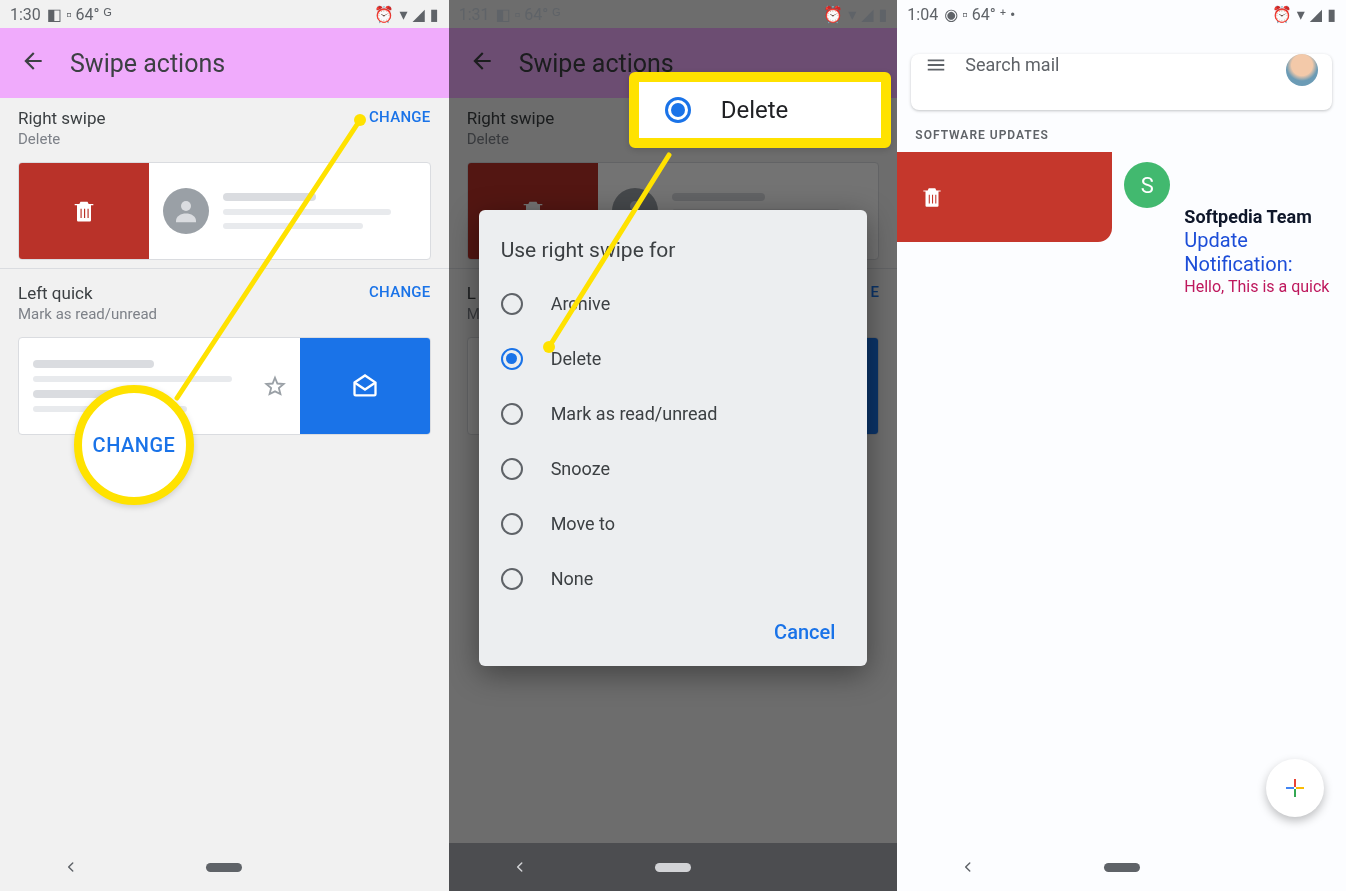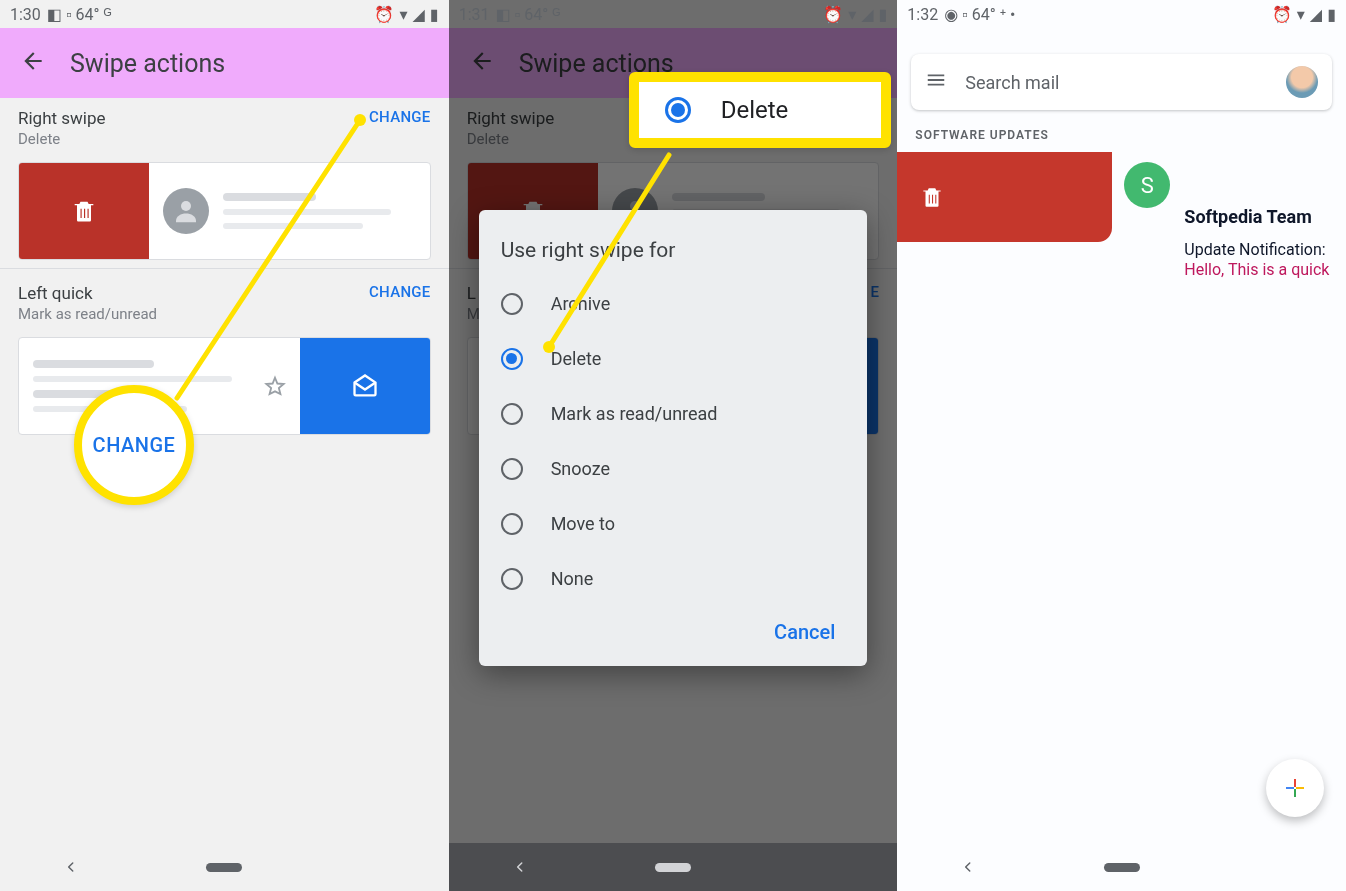--- a/index.html
+++ b/index.html
@@ -46,33 +46,33 @@
   .dialog { position:absolute; left:30px; right:30px; top:210px; background:#eceef0; border-radius:6px; box-shadow: 0 8px 30px rgba(0,0,0,0.4); z-index:20; padding: 28px 22px 14px 22px; }
   .dialog-title { font-size:21px; color:#3c4043; margin-bottom:14px; }
   .radio-row { display:flex; align-items:center; gap:28px; height:55px; cursor:pointer; }
   .radio-outer { width:22px; height:22px; border-radius:50%; border:2.5px solid #5f6368; display:flex; align-items:center; justify-content:center; flex-shrink:0; }
   .radio-outer.sel { border-color:#1a73e8; }
   .radio-inner { width:11px; height:11px; border-radius:50%; background:#1a73e8; }
   .radio-label { font-size:18px; color:#3c4043; }
   .dialog-actions { display:flex; justify-content:flex-end; padding-top:6px; }
   .cancel-btn { font-size:20px; color:#1a73e8; font-weight:500; background:none; border:none; padding:8px 10px; cursor:pointer; }
   
-  .search-bar { margin: 26px 14px 18px 14px; height:56px; background:#fff; border-radius:8px; box-shadow: 0 1px 3px rgba(60,64,67,0.3); display:flex; align-items:center; padding:0 14px; gap:18px; }
+  .search-bar { margin: 26px 14px 18px 14px; height:56px; background:#fff; border-radius:8px; box-shadow: 0 1px 3px rgba(60,64,67,0.3); display:flex; padding:0 14px; gap:18px; }
   .hamburger svg { width:22px; height:22px; fill:#5f6368; }
   .search-text { flex:1; font-size:18px; color:#5f6368; }
   .profile-avatar { width:32px; height:32px; border-radius:50%; background: radial-gradient(circle at 50% 35%, #f3c9a9 0 40%, #6b9bb5 60% 100%); }
   .section-label { font-size:12px; font-weight:600; letter-spacing:1px; color:#5f6368; padding: 0 18px 10px 18px; }
   .swiping-mail { display:flex; height:90px; }
   .swipe-red { width:215px; background:#c5372c; display:flex; align-items:center; padding-left:22px; position:relative; border-bottom-right-radius: 14px; }
   .swipe-red::before { content:""; position:absolute; top:-6px; left:0; right:10px; height:8px; background:#9c2a22; border-top-right-radius:8px; z-index:-1; }
   .swipe-content { flex:1; background:#fcfdff; display:flex; align-items:flex-start; padding:10px 0 0 12px; gap:14px; position:relative; }
   .s-avatar { width:46px; height:46px; border-radius:50%; background:#42b96f; color:#fff; display:flex; align-items:center; justify-content:center; font-size:22px; font-weight:400; }
   .s-text { flex:1; }
   .s-sender { font-size:18px; color:#0f172a; font-weight:700;margin-top:44px; }
-  .s-subj { font-size:16px; color:#0f172a; margin-top:13px; }
+  .s-subj { font-size:20px; color:#1d4ed8; margin-top:1px; }
   .s-snip { font-size:16px; color:#be185d; margin-top:1px; }
   
   .fab { position:absolute; right:22px; bottom:74px; width:58px; height:58px; border-radius:50%; background:#fff; box-shadow: 0 4px 10px rgba(0,0,0,0.25); display:flex; align-items:center; justify-content:center; }
   
   .callout-circle { position:absolute; width:120px; height:120px; border-radius:50%; border:8px solid #ffe200; background:#fff; display:flex; align-items:center; justify-content:center; z-index:15; box-shadow: 0 2px 6px rgba(0,0,0,0.15); }
   .callout-text { font-size:20px; font-weight:500; color:#1a73e8; letter-spacing:0.5px; }
   .callout-rect { position:absolute; border:10px solid #ffe200; background:#fff; border-radius:6px; z-index:30; display:flex; align-items:center; gap:30px; padding: 14px 30px 14px 26px; box-shadow: 0 2px 6px rgba(0,0,0,0.15); }
   .callout-radio-outer { width:26px; height:26px; border-radius:50%; border:3px solid #1a73e8; display:flex; align-items:center; justify-content:center; }
   .callout-radio-inner { width:14px; height:14px; border-radius:50%; background:#1a73e8; }
   .callout-delete { font-size:24px; color:#202124; }
@@ -317,21 +317,21 @@
         <path d="M15 5l-7 7 7 7"></path>
       </svg>
     <div class="nav-pill" style="background:#d2d3d6"></div>
     <span style="width:14px"></span>
   </div>
 </div>
 
 <div class="screen" style="background:#fcfdff;">
   <div class="status-bar">
     <div class="status-left">
-      <span>1:32</span>
+      <span>1:04</span>
       <span>◉ ▫ 64° ⁺  •</span>
     </div>
     <div class="status-right status-icons">
       <span>⏰</span>
       <span>▾</span>
       <span>◢</span>
       <span>▮</span>
     </div>
   </div>
 

